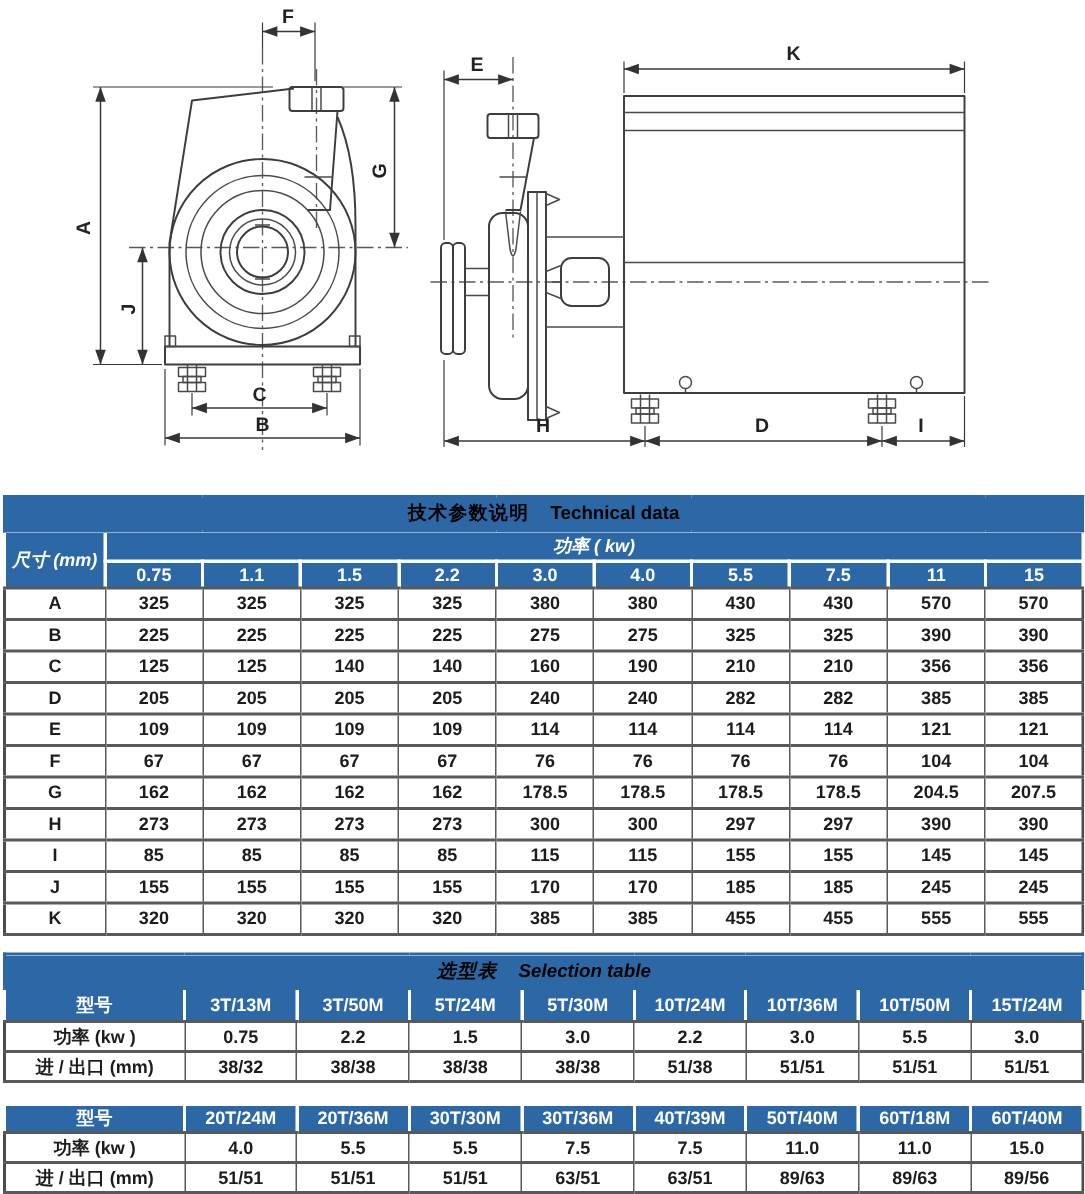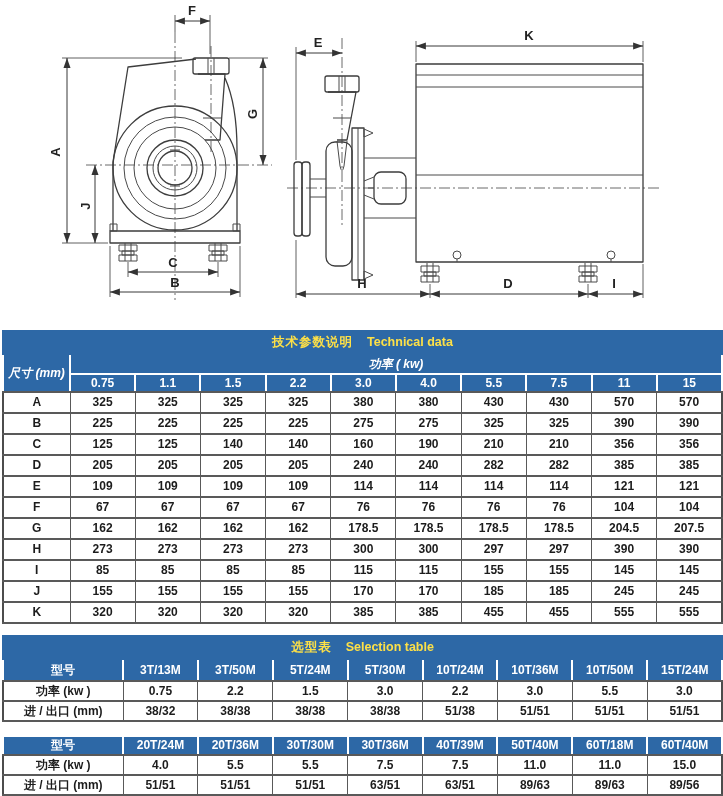--- a/index.html
+++ b/index.html
@@ -18,32 +18,32 @@
   
   table.datatable{border-collapse:collapse;table-layout:fixed;position:absolute;
         left:2px;width:719px;font-weight:700;color:#1c1c1c;
         border:2.5px solid #4c4c4c;}
   .datatable th,.datatable td{font-size:12px;text-align:center;vertical-align:middle;
         padding:0;line-height:1.05;overflow:hidden;white-space:nowrap;}
   .blue{background:#2d68a6;color:#fff;border:2px solid #fff;}
   .hb{border-bottom:2px solid #595959;}
   .b{background:#fff;border-left:1px solid #595959;border-right:1px solid #595959;
      border-top:2px solid #595959;border-bottom:2px solid #595959;}
-  .title-row th{background:#2d68a6;color:#fde047;border:2px solid #2d68a6;font-size:12.5px;}
+  .title-row th{background:#2d68a6;color:#000000;border:2px solid #2d68a6;font-size:12.5px;}
   .zh{letter-spacing:1px;}
   .en{margin-left:14px;letter-spacing:0;}
 
   #tech{top:330px;}
   #tech tr.h1{height:23px;}
   #tech tr.h2{height:20px;font-style:italic;}
   #tech tr.h3{height:18px;}
   #tech tr.r{height:21px;}
 
   #sel1{top:635px;}
-  #sel1 tr.h1{height:23px;}
+  #sel1 tr.h1{height:23px;font-style:italic;}
   #sel1 tr.mh{height:22px;}
   #sel1 tr.r{height:20px;}
 
   #sel2{top:735px;}
   #sel2 tr.mh{height:19px;}
   #sel2 tr.r{height:20px;}
 </style>
 </head>
 <body>
 

